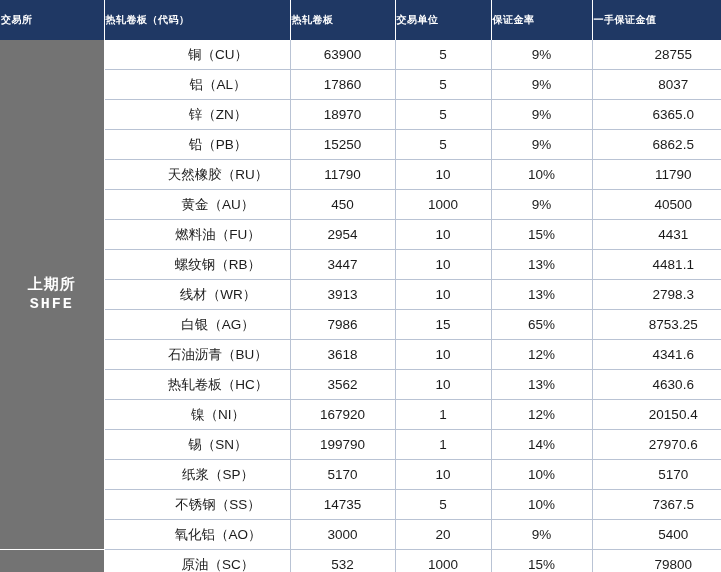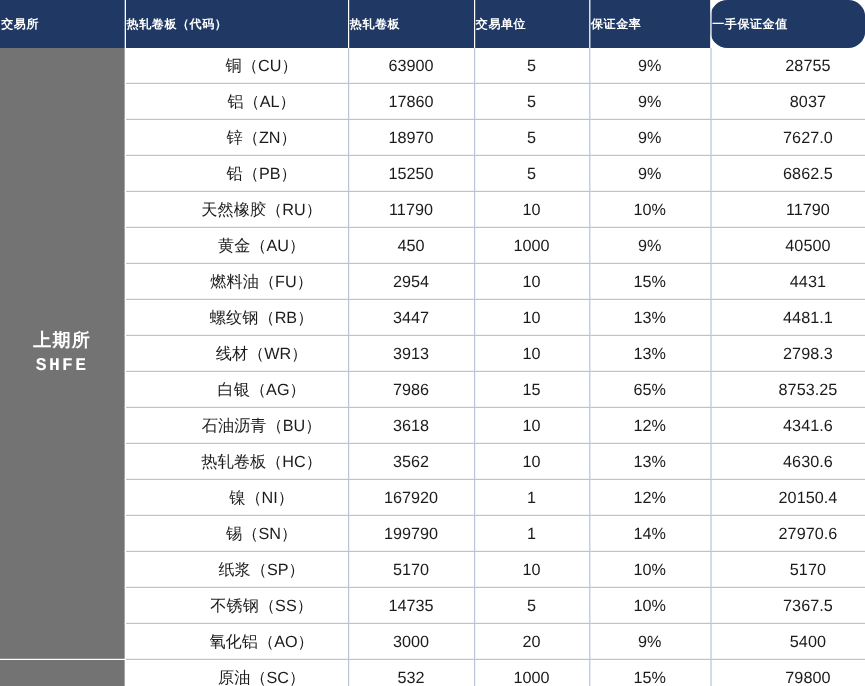--- a/index.html
+++ b/index.html
@@ -29,21 +29,21 @@
     background: #1f3864;
     color: #ffffff;
     font-size: 10px;
     font-weight: bold;
     height: 38px;
     text-align: left;
     vertical-align: middle;
     border-right: 1px solid #ffffff;
     letter-spacing: 0.5px;
   }
-  thead th:last-child { border-right: none; border-radius: 14px; }
+  thead th:last-child { border-right: none; }
 
   tbody td {
     height: 27px;
     font-size: 13.5px;
     color: #1b1b1b;
     text-align: center;
     vertical-align: middle;
     border-bottom: 1px solid #b9c3d4;
     border-right: 1px solid #b9c3d4;
     background: #ffffff;
@@ -105,21 +105,21 @@
         <td>17860</td>
         <td>5</td>
         <td>9%</td>
         <td>8037</td>
       </tr>
       <tr>
         <td class="name-cell">锌（ZN）</td>
         <td>18970</td>
         <td>5</td>
         <td>9%</td>
-        <td>7627.0</td>
+        <td>6365.0</td>
       </tr>
       <tr>
         <td class="name-cell">铅（PB）</td>
         <td>15250</td>
         <td>5</td>
         <td>9%</td>
         <td>6862.5</td>
       </tr>
       <tr>
         <td class="name-cell">天然橡胶（RU）</td>

